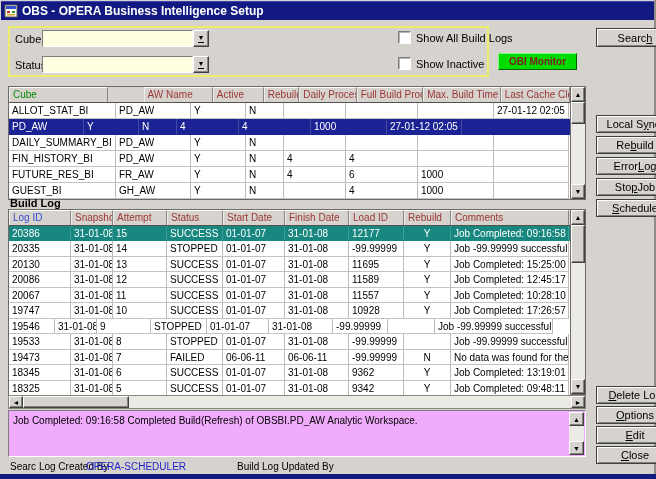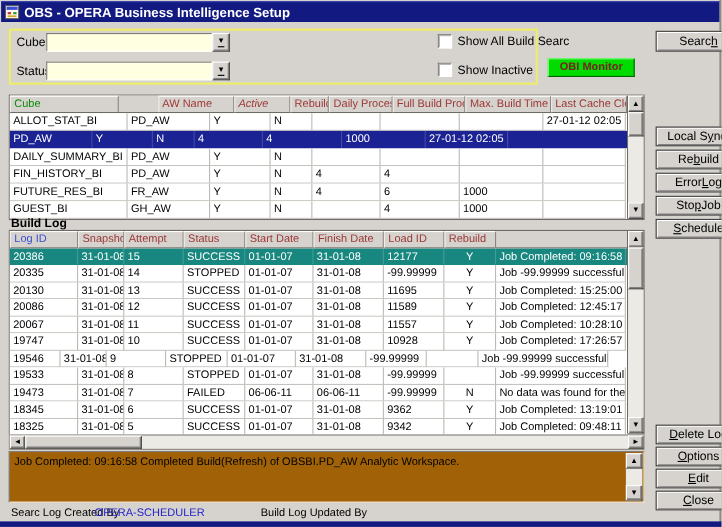--- a/index.html
+++ b/index.html
@@ -96,21 +96,21 @@
   .sbh .sb-btn{width:14px;height:100%;}
   .sb-thumb{
     background:#D6D3CE;border:1px solid;border-color:#fff #404040 #404040 #fff;
     box-shadow:inset -1px -1px 0 #808080;box-sizing:border-box;flex:0 0 auto;
   }
   .sb-track{flex:1 1 auto;}
   .section-label{font-size:11px;font-weight:bold;color:#000;}
   
   .detail{
     left:8px;top:410px;width:578px;height:47px;box-sizing:border-box;
-    background:#a16207;border:1px solid;border-color:#7d7d7d #fff #fff #7d7d7d;
+    background:#f0abfc;border:1px solid;border-color:#7d7d7d #fff #fff #7d7d7d;
     font-size:10px;color:#000;
   }
   .detail-text{position:absolute;left:4px;top:4px;right:20px;line-height:12px;}
   .detail-sb{position:absolute;top:1px;right:1px;bottom:1px;width:15px;background:#ECEAE5;display:flex;flex-direction:column;justify-content:space-between;}
   .footer-text{font-size:10px;color:#000;white-space:nowrap;}
   .link-blue{color:var(--link-blue,#2222CC);}
   u{text-decoration:underline;}
 </style>
 </head>
 <body>
@@ -137,32 +137,32 @@
 <button class="abs lov-btn" style="left:193px;top:30px;">
     <span class="lov-glyph">▼</span>
   </button>
 <span class="abs flabel" style="left:15px;top:59px;">Status</span>
 <input class="abs field" style="left: 42px; top: 56px;" value="">
 <button class="abs lov-btn" style="left:193px;top:56px;">
     <span class="lov-glyph">▼</span>
   </button>
 
 <div class="abs checkbox" style="left:398px;top:31px;"></div>
-<span class="abs cblabel" style="left:416px;top:32px;">Show All Build Searc</span>
+<span class="abs cblabel" style="left:416px;top:32px;">Show All Build Logs</span>
 <div class="abs checkbox" style="left:398px;top:57px;"></div>
 <span class="abs cblabel" style="left:416px;top:58px;">Show Inactive</span>
 
 <div class="abs obi-btn">OBI Monitor</div>
 
 <div class="abs tframe" style="left:8px;top:86px;width:578px;height:114px;">
   <div class="tgrid" style="width:561px;">
     <div class="thead">
         <div class="hcell" style="width: 107px; color: rgb(10, 138, 10);">Cube</div>
         <div class="hcell" style="width: 75px; color: rgb(156, 54, 54); margin-left: 36px;">AW Name</div>
-        <div class="hcell" style="width: 55px; color: rgb(156, 54, 54); font-style: italic;">Active</div>
+        <div class="hcell" style="width: 55px; color: rgb(156, 54, 54);">Active</div>
         <div class="hcell" style="width: 38px; color: rgb(156, 54, 54);">Rebuild</div>
         <div class="hcell" style="width: 62px; color: rgb(156, 54, 54);">Daily Processes</div>
         <div class="hcell" style="width: 72px; color: rgb(156, 54, 54);">Full Build Proc.</div>
         <div class="hcell" style="width: 84px; color: rgb(156, 54, 54);">Max. Build Time</div>
         <div class="hcell" style="width: 75px; color: rgb(156, 54, 54);">Last Cache Clear</div>
       </div>
     <div class="tbody cube-body">
         <div class="trow">
           <div class="tcell" style="width: 107px;">ALLOT_STAT_BI</div>
           <div class="tcell" style="width: 75px;">PD_AW</div>
@@ -238,20 +238,21 @@
   <div class="tgrid" style="width:561px;">
     <div class="thead">
         <div class="hcell" style="width: 62px; color: rgb(58, 78, 210);">Log ID</div>
         <div class="hcell" style="width: 42px; color: rgb(156, 54, 54);">Snapshot Date</div>
         <div class="hcell" style="width: 54px; color: rgb(156, 54, 54);">Attempt</div>
         <div class="hcell" style="width: 56px; color: rgb(156, 54, 54);">Status</div>
         <div class="hcell" style="width: 62px; color: rgb(156, 54, 54);">Start Date</div>
         <div class="hcell" style="width: 64px; color: rgb(156, 54, 54);">Finish Date</div>
         <div class="hcell" style="width: 55px; color: rgb(156, 54, 54);">Load ID</div>
         <div class="hcell" style="width: 47px; color: rgb(156, 54, 54);">Rebuild</div>
+        <div class="hcell" style="width: 118px; color: rgb(156, 54, 54);">Comments</div>
       </div>
     <div class="tbody log-body">
         <div class="trow selected">
           <div class="tcell" style="width: 62px;">20386</div>
           <div class="tcell" style="width: 42px;">31-01-08</div>
           <div class="tcell" style="width: 54px;">15</div>
           <div class="tcell" style="width: 56px;">SUCCESS</div>
           <div class="tcell" style="width: 62px;">01-01-07</div>
           <div class="tcell" style="width: 64px;">31-01-08</div>
           <div class="tcell" style="width: 55px;">12177</div>

